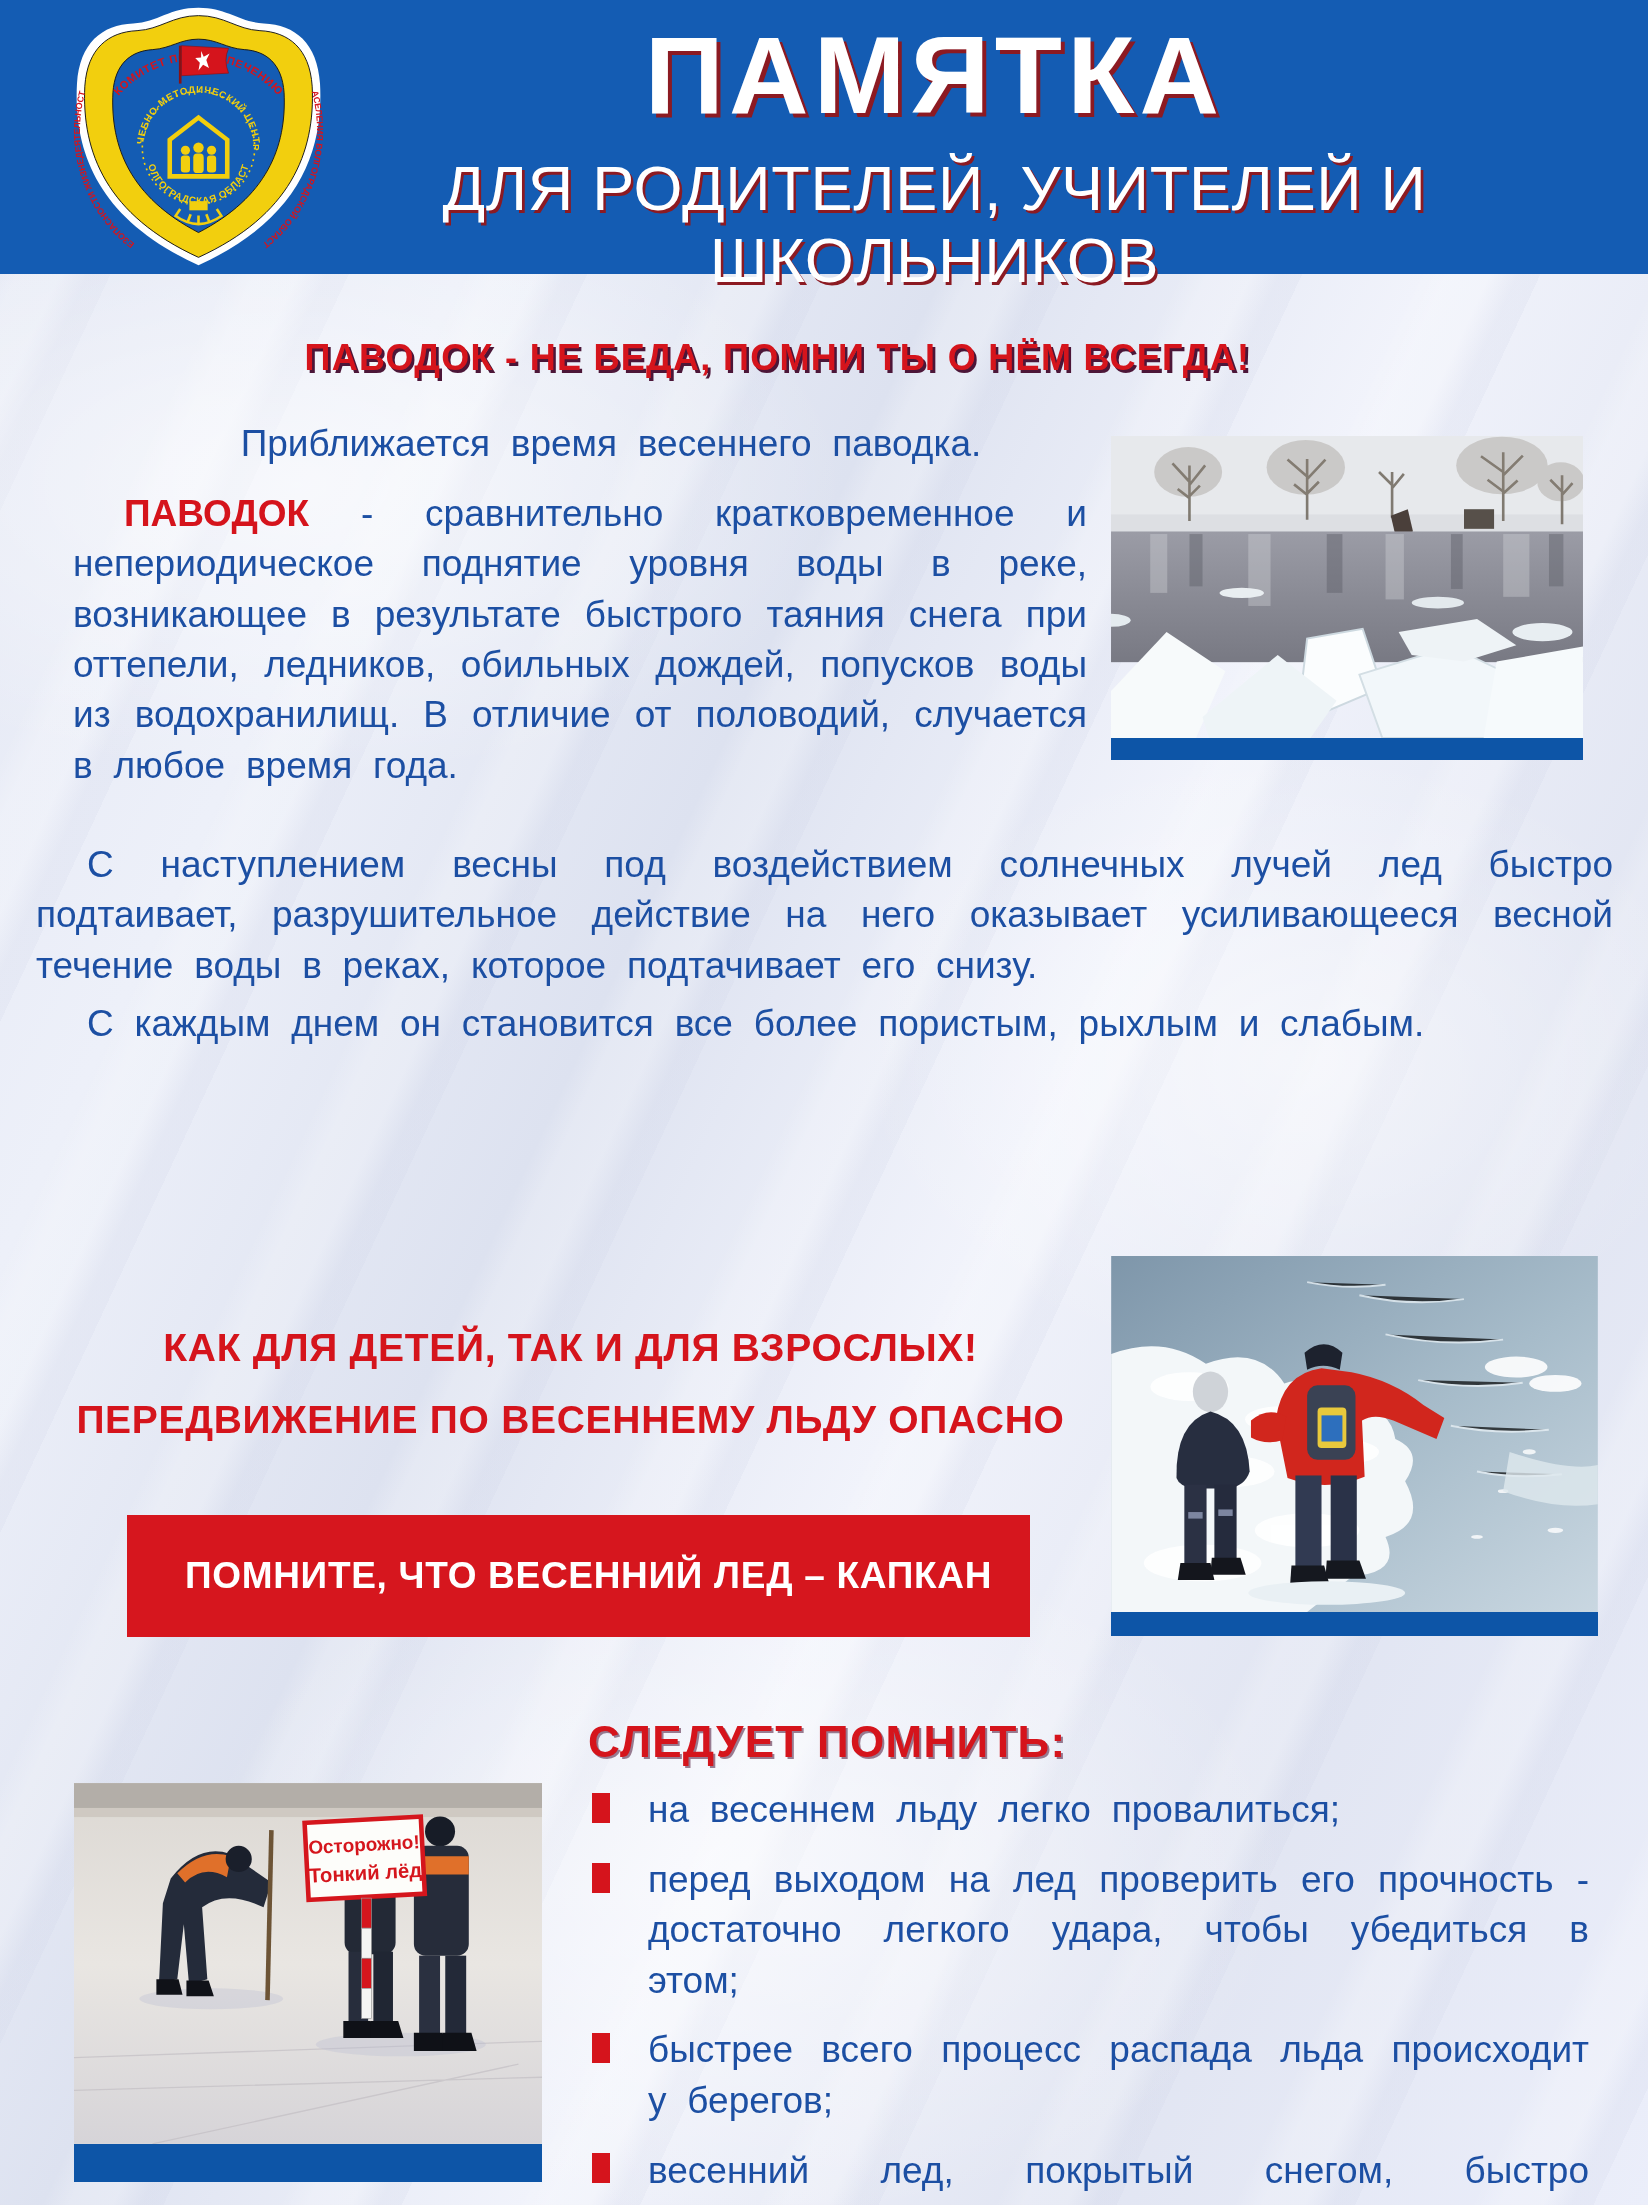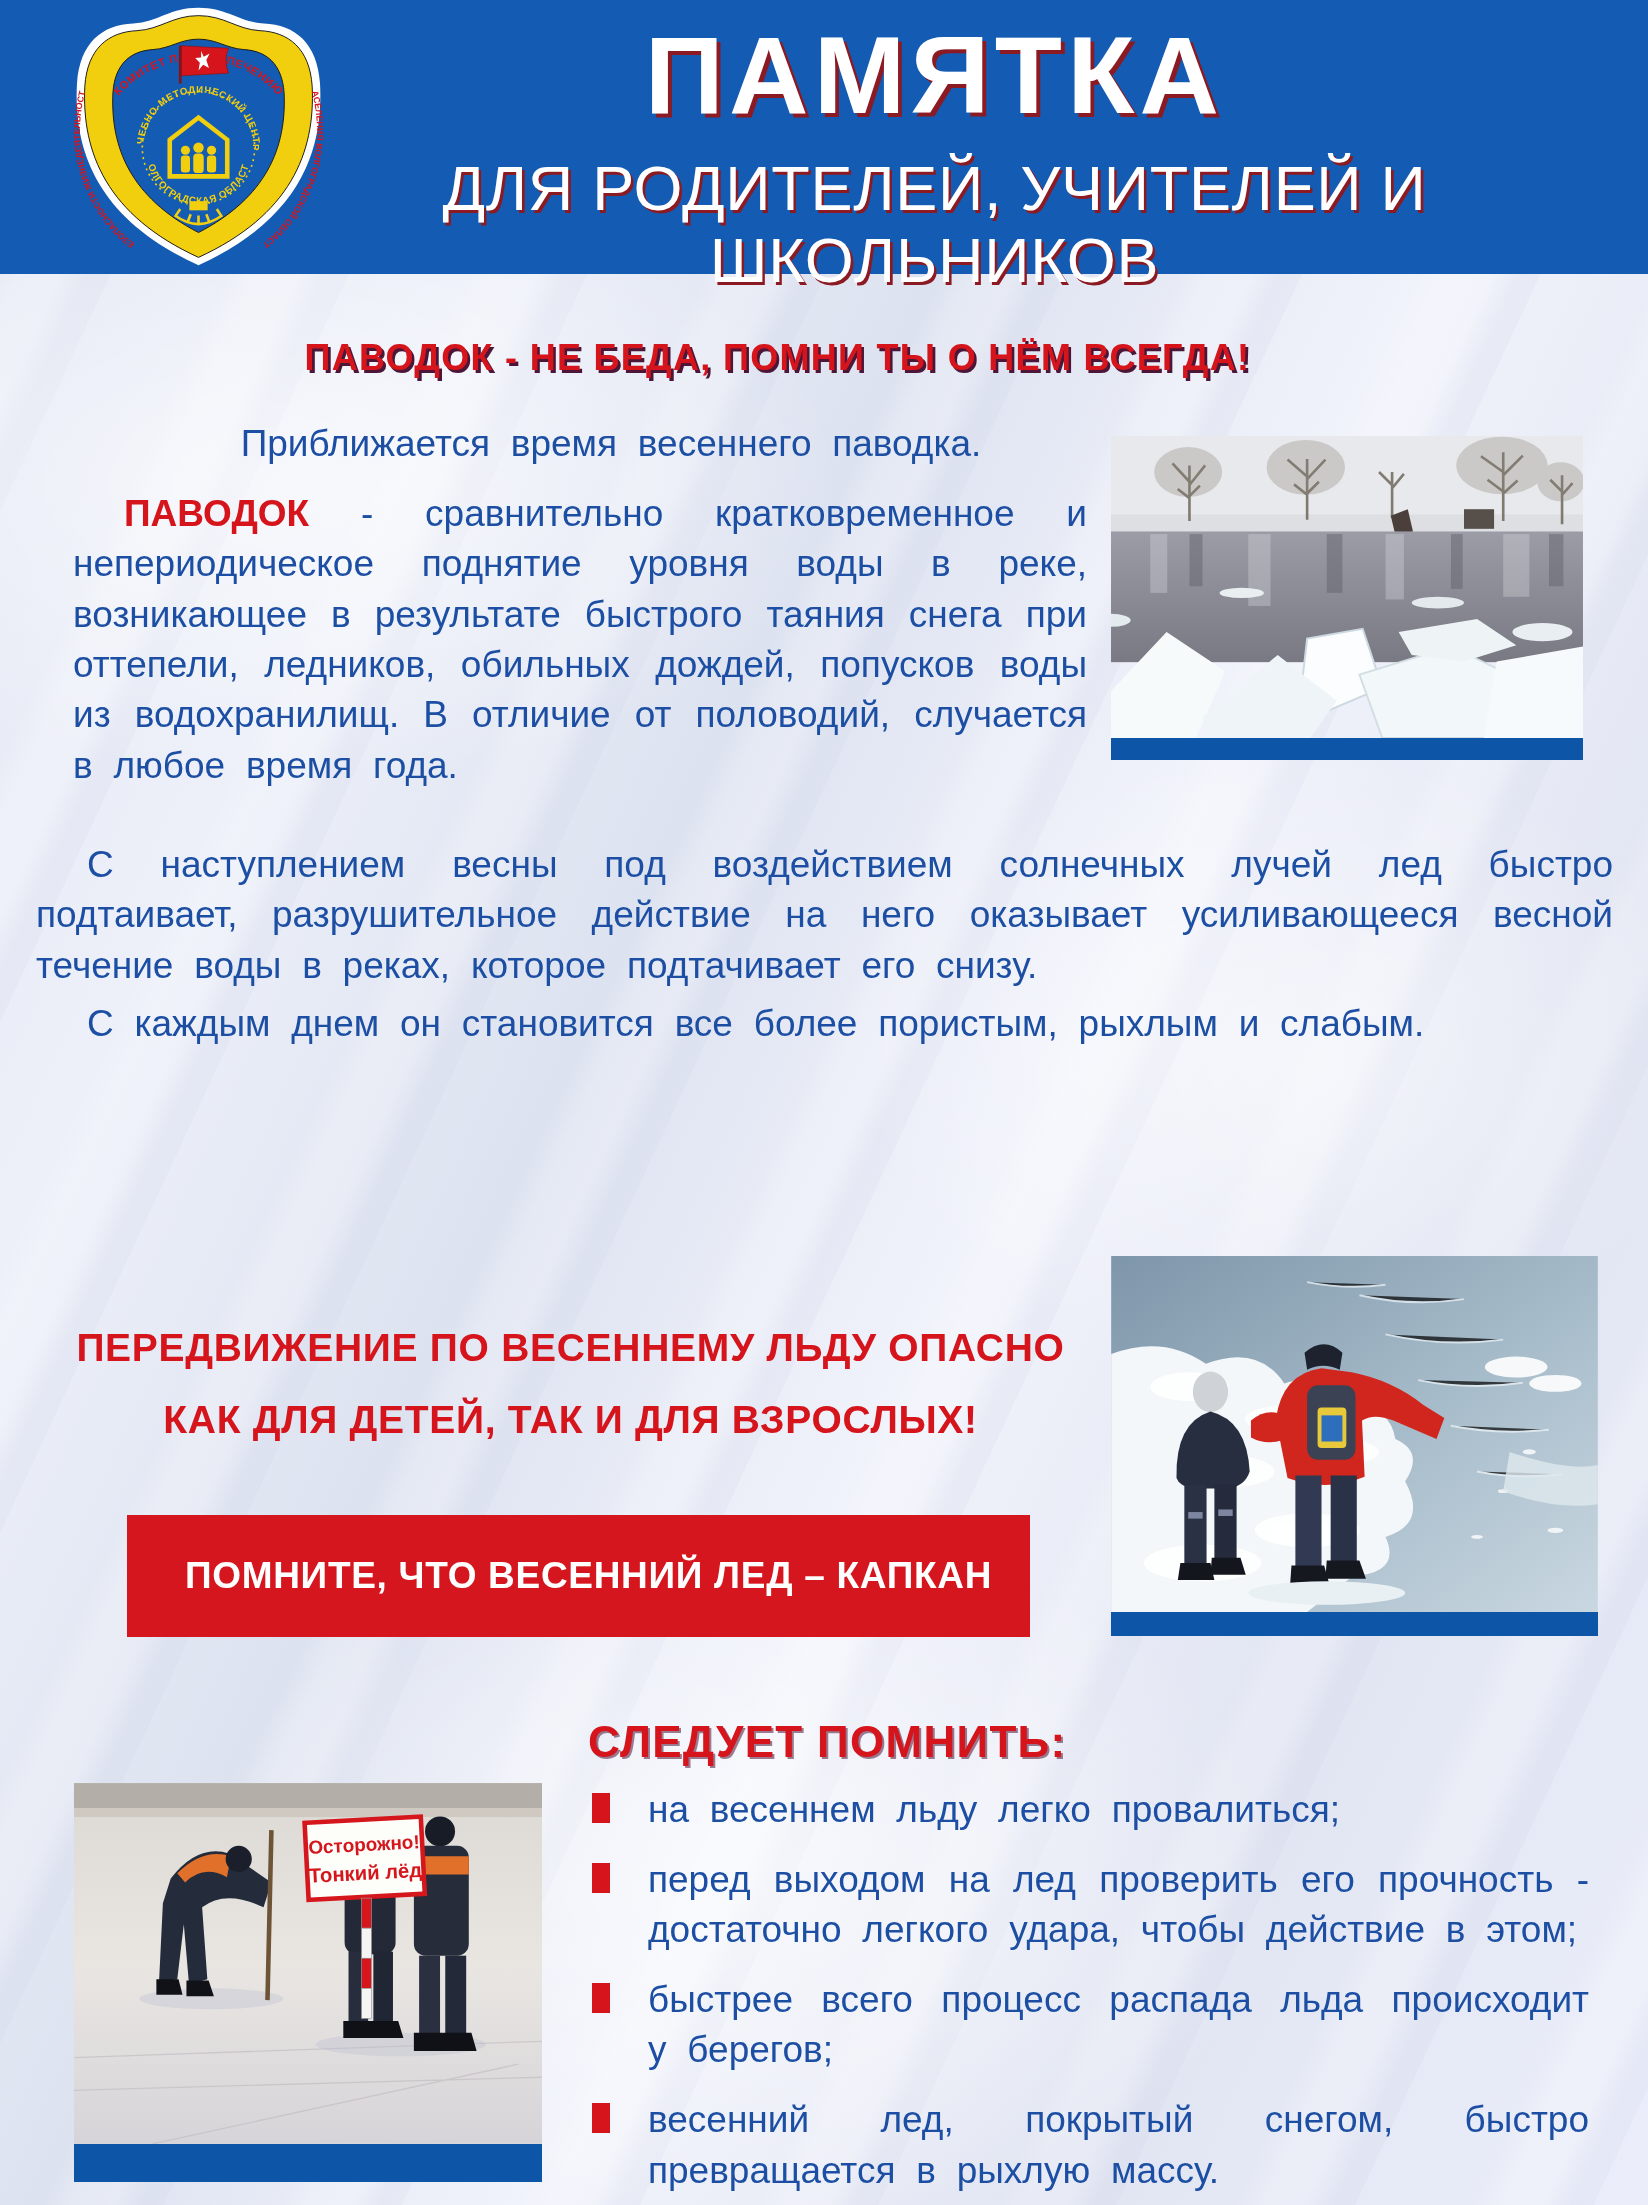--- a/index.html
+++ b/index.html
@@ -193,22 +193,22 @@
     </svg>
     <div class="bar" style="height:22px"></div>
   </div>
 
   <div class="bodytext midblock">
     <p>С наступлением весны под воздействием солнечных лучей лед быстро подтаивает, разрушительное действие на него оказывает усиливающееся весной течение воды в реках, которое подтачивает его снизу.</p>
     <p>С каждым днем он становится все более пористым, рыхлым и слабым.</p>
   </div>
 
   <div class="warning">
+    <div>КАК ДЛЯ ДЕТЕЙ, ТАК И ДЛЯ ВЗРОСЛЫХ!</div>
     <div>ПЕРЕДВИЖЕНИЕ ПО ВЕСЕННЕМУ ЛЬДУ ОПАСНО</div>
-    <div>КАК ДЛЯ ДЕТЕЙ, ТАК И ДЛЯ ВЗРОСЛЫХ!</div>
   </div>
 
   <div class="photo ph2">
     <svg viewBox="0 0 745 545" width="487" height="356">
       <linearGradient id="wat2" x1="0" y1="0" x2="1" y2="1">
         <stop offset="0" stop-color="#7e96aa"></stop>
           <stop offset="0.55" stop-color="#a7bcca"></stop>
           <stop offset="1" stop-color="#c9d7e1"></stop>
       </linearGradient>
       <rect width="745" height="545" fill="url(#wat2)"></rect>
@@ -264,21 +264,21 @@
   </div>
 
   <div class="banner">
     <div>ПОМНИТЕ, ЧТО ВЕСЕННИЙ ЛЕД – КАПКАН</div>
   </div>
 
   <div class="remember-h">СЛЕДУЕТ ПОМНИТЬ:</div>
 
   <ul class="remember-list bodytext">
     <li>на весеннем льду легко провалиться;</li>
-    <li>перед выходом на лед проверить его прочность - достаточно легкого удара, чтобы действие в этом;</li>
+    <li>перед выходом на лед проверить его прочность - достаточно легкого удара, чтобы убедиться в этом;</li>
     <li>быстрее всего процесс распада льда происходит у берегов;</li>
     <li>весенний лед, покрытый снегом, быстро превращается в рыхлую массу.</li>
   </ul>
 
   <div class="photo ph3">
     <svg viewBox="0 0 716 552" width="468" height="361">
       <linearGradient id="snow3" x1="0" y1="0" x2="0" y2="1">
         <stop offset="0" stop-color="#dcd8d3"></stop>
           <stop offset="0.5" stop-color="#e9e6e2"></stop>
           <stop offset="1" stop-color="#d6d4d8"></stop>

